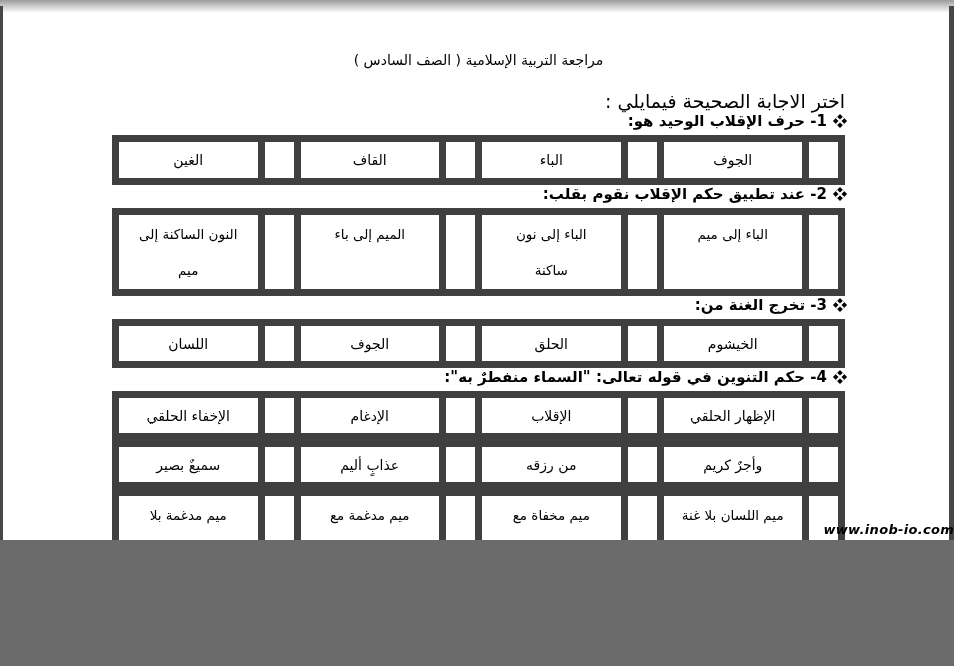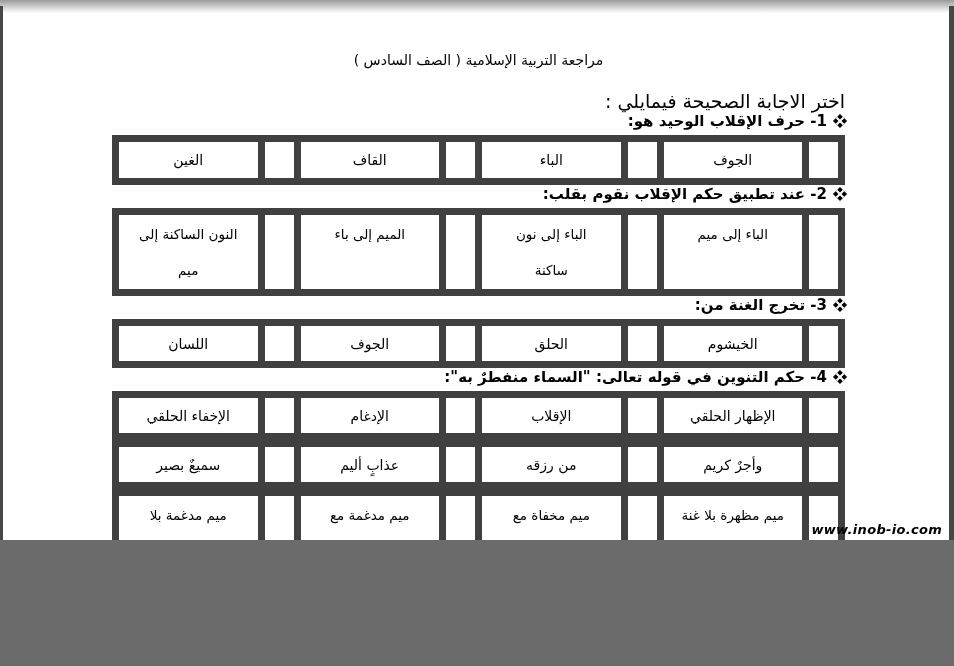--- a/index.html
+++ b/index.html
@@ -27,21 +27,21 @@
   }
   table.options { width:100%; border-collapse:collapse; table-layout:fixed; }
   table.options td { border:7px solid #404040; }
   td.box { width:27px; }
   td.ans { text-align:center; font-size:14px; white-space:pre-line; }
   .t-single td { height:34px; vertical-align:middle; }
   .t-short  td { height:33px; vertical-align:middle; }
   .t-tall td { height:72px; vertical-align:top;margin-left:16px; }
   .t-tall td.ans { font-size:13.5px; line-height:36px; }
   .watermark {
-    position:absolute; right:12px; bottom:3px;
+    position:absolute; right:0; bottom:3px;
     font-size:13px; font-weight:bold; font-style:italic; color:#000;
     direction:ltr; letter-spacing:0.3px;
   }
 </style>
 </head>
 <body>
 
 <div class="page">
   <div class="top-shadow"></div>
   <div class="edge-left"></div>
@@ -143,21 +143,21 @@
         <td class="box"></td>
         <td class="ans">سميعٌ بصير</td>
       </tr>
     </tbody>
       </table>
 
     <table class="options t-tall">
       <tbody>
           <tr>
         <td class="box"></td>
-        <td class="ans">ميم مظهرة بلا غنة</td>
+        <td class="ans">ميم اللسان بلا غنة</td>
         <td class="box"></td>
         <td class="ans">ميم مخفاة مع
 غنة</td>
         <td class="box"></td>
         <td class="ans">ميم مدغمة مع
 غنة</td>
         <td class="box"></td>
         <td class="ans">ميم مدغمة بلا
 غنة</td>
       </tr>

